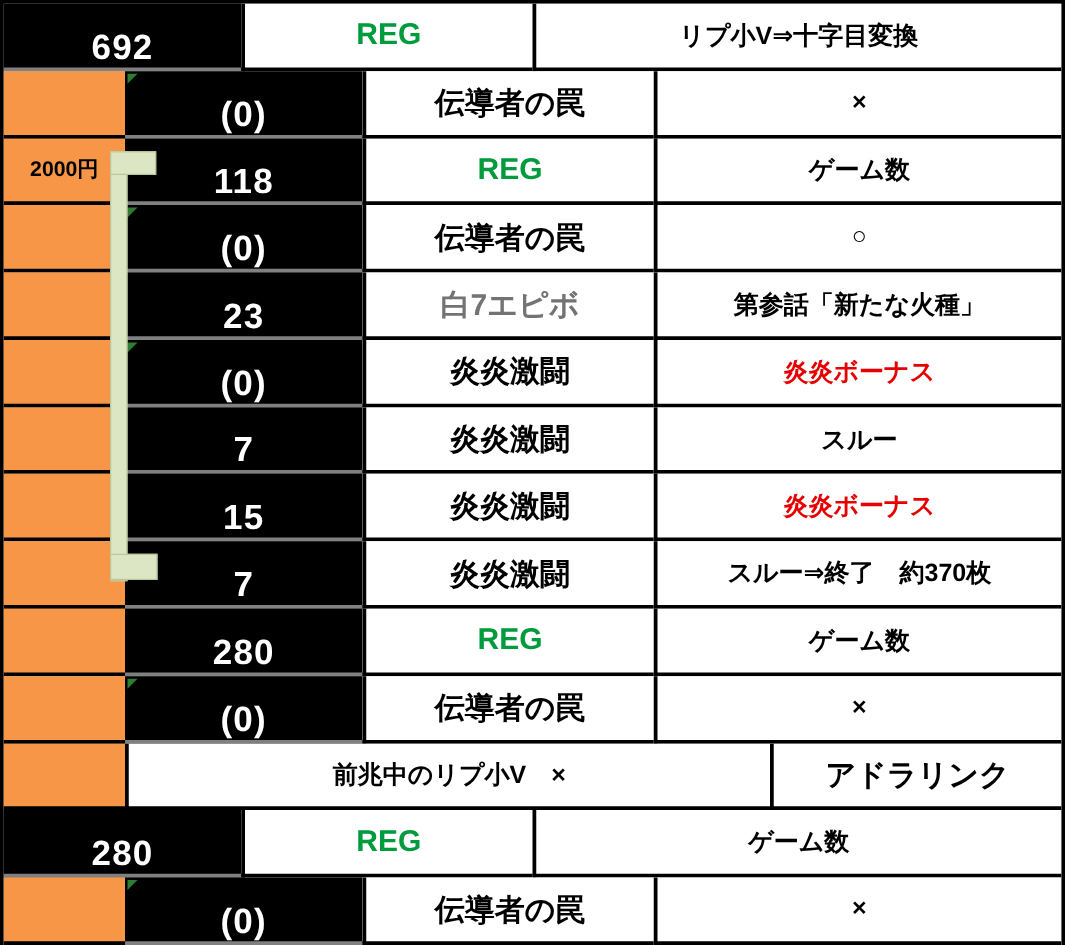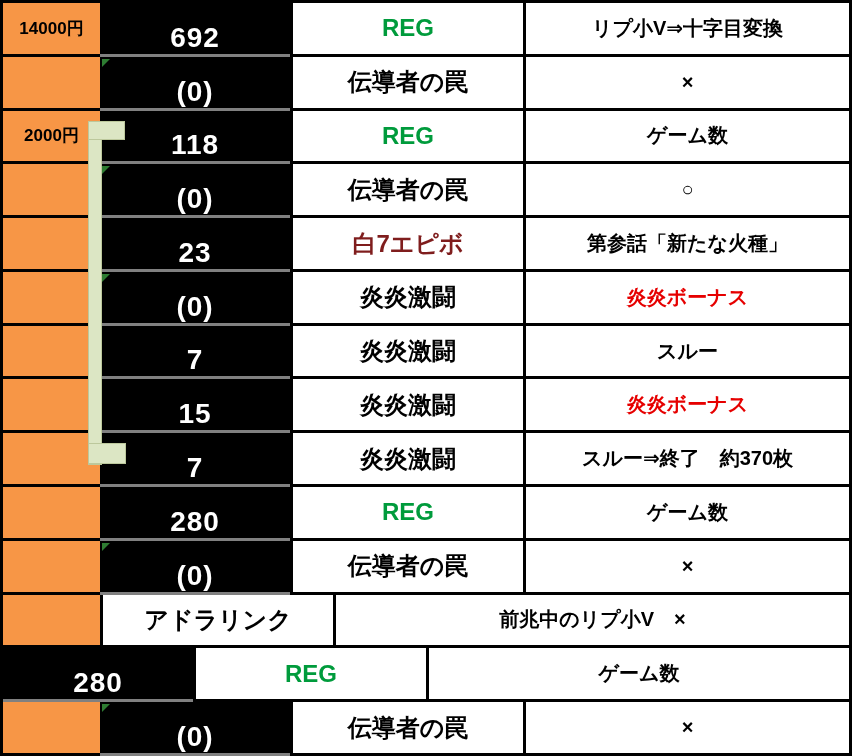--- a/index.html
+++ b/index.html
@@ -48,23 +48,20 @@
   .bracket-bar {left:85px;top:118px;width:14px;height:344px;}
   .bracket-top {left:85px;top:118px;width:37px;height:19px;}
   .bracket-foot{left:85px;top:440px;width:38px;height:21px;}
 </style>
 </head>
 <body>
 
 <div class="table-wrap">
 
   <div class="row">
-    <div class="cell c1">
-        <span>14000円</span>
-      </div>
     <div class="cell c2">
         <span>692</span>
       </div>
     <div class="cell c3">
         <span style="color:#009B3C">REG</span>
       </div>
     <div class="cell c4">
         <span>リプ小V⇒十字目変換</span>
       </div>
   </div>
@@ -117,21 +114,21 @@
   </div>
 
   <div class="row">
     <div class="cell c1">
         <span></span>
       </div>
     <div class="cell c2">
         <span>23</span>
       </div>
     <div class="cell c3">
-        <span style="color:#7f1d1d">白7エピボ</span>
+        <span style="color:#737373">白7エピボ</span>
       </div>
     <div class="cell c4">
         <span>第参話「新たな火種」</span>
       </div>
   </div>
 
   <div class="row">
     <div class="cell c1">
         <span></span>
       </div>
@@ -220,25 +217,25 @@
       </div>
     <div class="cell c4">
         <span>×</span>
       </div>
   </div>
 
   <div class="row">
     <div class="cell c1">
         <span></span>
       </div>
+    <div class="cell c4">
+        <span>前兆中のリプ小V　×</span>
+      </div>
     <div class="cell c3">
         <span>アドラリンク</span>
-      </div>
-    <div class="cell c4">
-        <span>前兆中のリプ小V　×</span>
       </div>
   </div>
 
   <div class="row">
     <div class="cell c2">
         <span>280</span>
       </div>
     <div class="cell c3">
         <span style="color:#009B3C">REG</span>
       </div>

